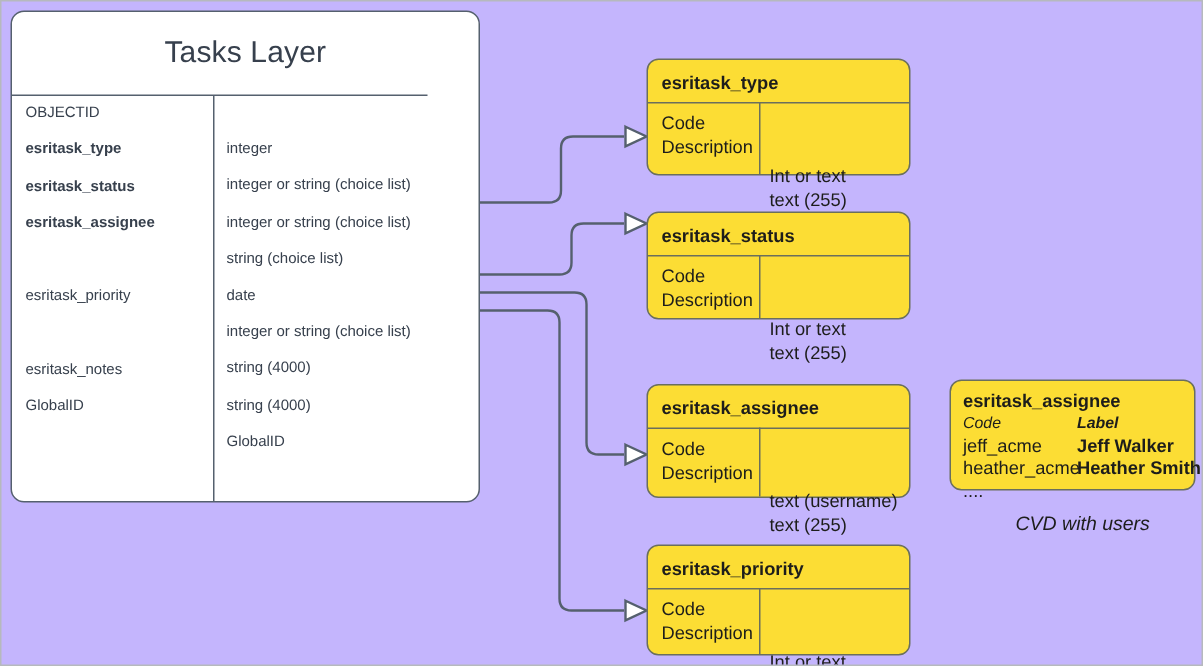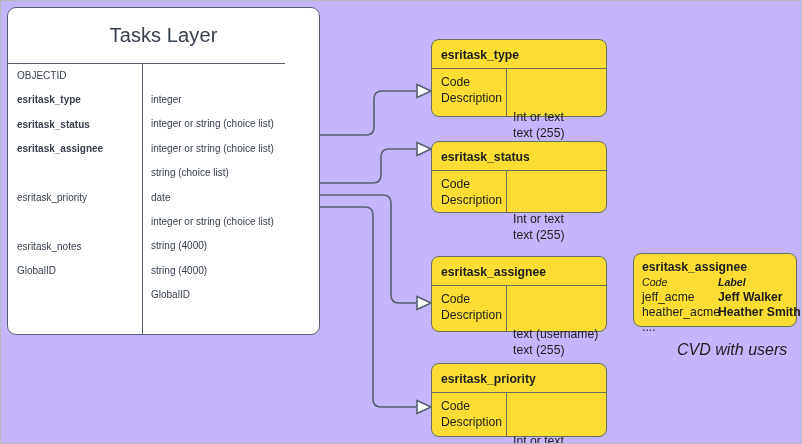--- a/index.html
+++ b/index.html
@@ -186,21 +186,21 @@
   }
   .cvd-row.head {
     font-style: italic;
     font-size: 10.6px;
     height: 14px;
   }
   .cvd-c1 { position: absolute; left: 0px; top: 0px; }
   .cvd-c2 { position: absolute; left: 76px; top: 0px; font-weight: bold; }
   #cvd-caption {
     position: absolute;
-    font-size: 16px;
+    font-size: 13px;
     font-style: italic;
     color: #1d1d1b;
     white-space: nowrap;
   }
 </style>
 </head>
 <body>
 
 <div id="canvas">
 

